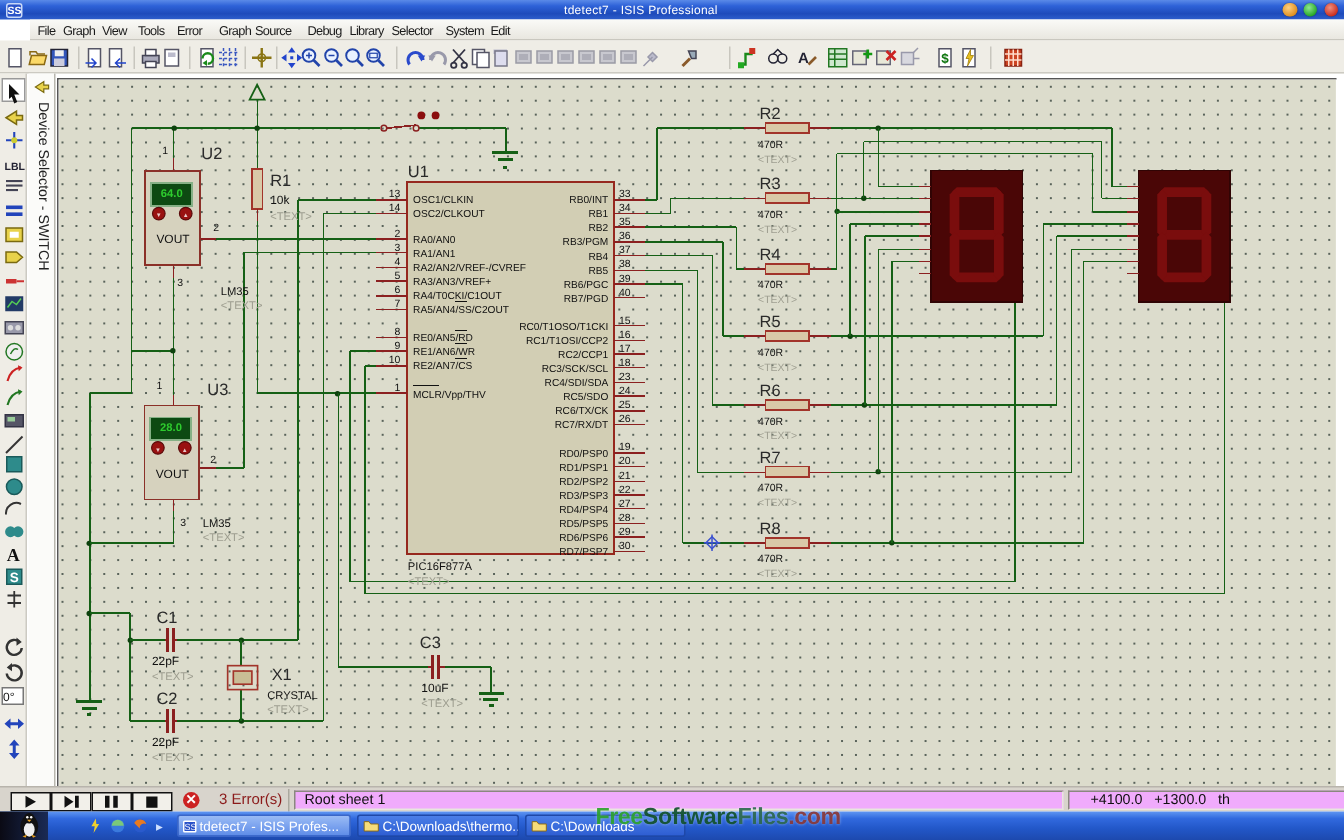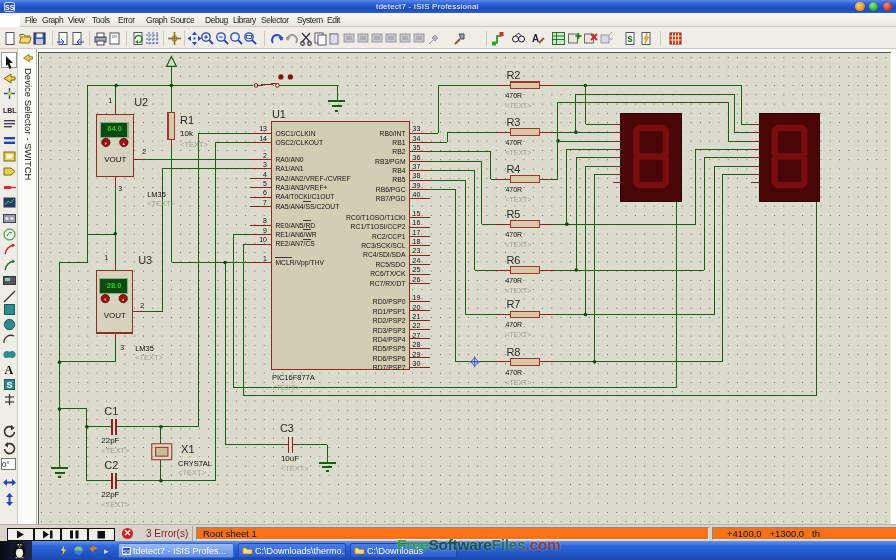--- a/index.html
+++ b/index.html
@@ -7,21 +7,21 @@
 #titlebar .tt { position:absolute; left:376px; top:2px; color:#FFF; font-size:8px; font-weight:normal; letter-spacing:0.2px; }
 .wbtn { position:absolute; top:1.5px; width:9.5px; height:9.5px; border-radius:50%; box-shadow:0 0 1px rgba(0,0,20,0.6); }
 #menubar { position:absolute; left:0; top:13px; width:896px; height:14px; background:linear-gradient(180deg,#FAFAF7,#E9E7E0); border-bottom:1px solid #C9C7BF; font-size:8.5px; letter-spacing:-0.45px; color:#1A1A1A;margin-left:20px; }
 #toolbar { position:absolute; left:0; top:27px; width:896px; height:22px; background:#EFEDE6; border-bottom:1px solid #CCCAC2; }
 #leftbar { position:absolute; left:0; top:49px; width:18px; height:475px; background:#EFEDE6; border-right:1px solid #CCCAC2; }
 #devpanel { position:absolute; left:19px; top:49px; width:18px; height:475px; background:#FBFBF9; border-right:1px solid #B8B6AE; }
 #devpanel .vt { position:absolute; left:4px; top:19px; writing-mode:vertical-rl; font-size:9.5px; color:#222; white-space:nowrap; }
 #canvas { position:absolute; left:38px; top:52px; width:853px; height:472px; border-left:1px solid #555; border-top:1px solid #555; }
 #simbar { position:absolute; left:0; top:524px; width:896px; height:17px; background:#D8D4CC; border-top:1px solid #B8B4AC; font-size:10px; }
 .simbtn { position:absolute; top:3px; width:27px; height:13px; background:#F2F0EA; border:1px solid #111; }
-.sunken { position:absolute; top:1.5px; height:13px; background:#f97316; border:1px solid; border-color:#8A887F #E8E6DE #E8E6DE #8A887F; font-size:9.5px; color:#111; padding-left:6px; line-height:12px; }
+.sunken { position:absolute; top:1.5px; height:13px; background:#f0abfc; border:1px solid; border-color:#8A887F #E8E6DE #E8E6DE #8A887F; font-size:9.5px; color:#111; padding-left:6px; line-height:12px; }
 #taskbar { position:absolute; left:0; top:541px; width:896px; height:19px;
   background:linear-gradient(180deg,#5F96F2 0%,#3169DE 25%,#2257C8 60%,#1D49AE 100%); }
 .tbtn { position:absolute; top:2px; height:15px; border-radius:2px; color:#FFF; font-size:9px; line-height:15px; white-space:nowrap; overflow:hidden; }
 #tray { position:absolute; left:735px; top:0; width:161px; height:19px; background:linear-gradient(180deg,#4A86EC,#1E50BE); border-left:1px solid #7AA6F4; }
 #wm { position:absolute; left:397px; top:536px; font-size:15.5px; font-weight:bold; letter-spacing:-0.3px; opacity:0.92; text-shadow:0 0 2px rgba(255,255,255,0.5); }
 </style></head>
 <body>
 <div id="titlebar">
     <span style="position:absolute;left:4px;top:2px;width:11px;height:10px;background:#2A52C8;border:1px solid #C8D8F8;border-radius:2px;color:#FFF;font-size:7px;font-weight:bold;text-align:center;line-height:10px">SS</span>
     <span class="tt">tdetect7 - ISIS Professional</span>

